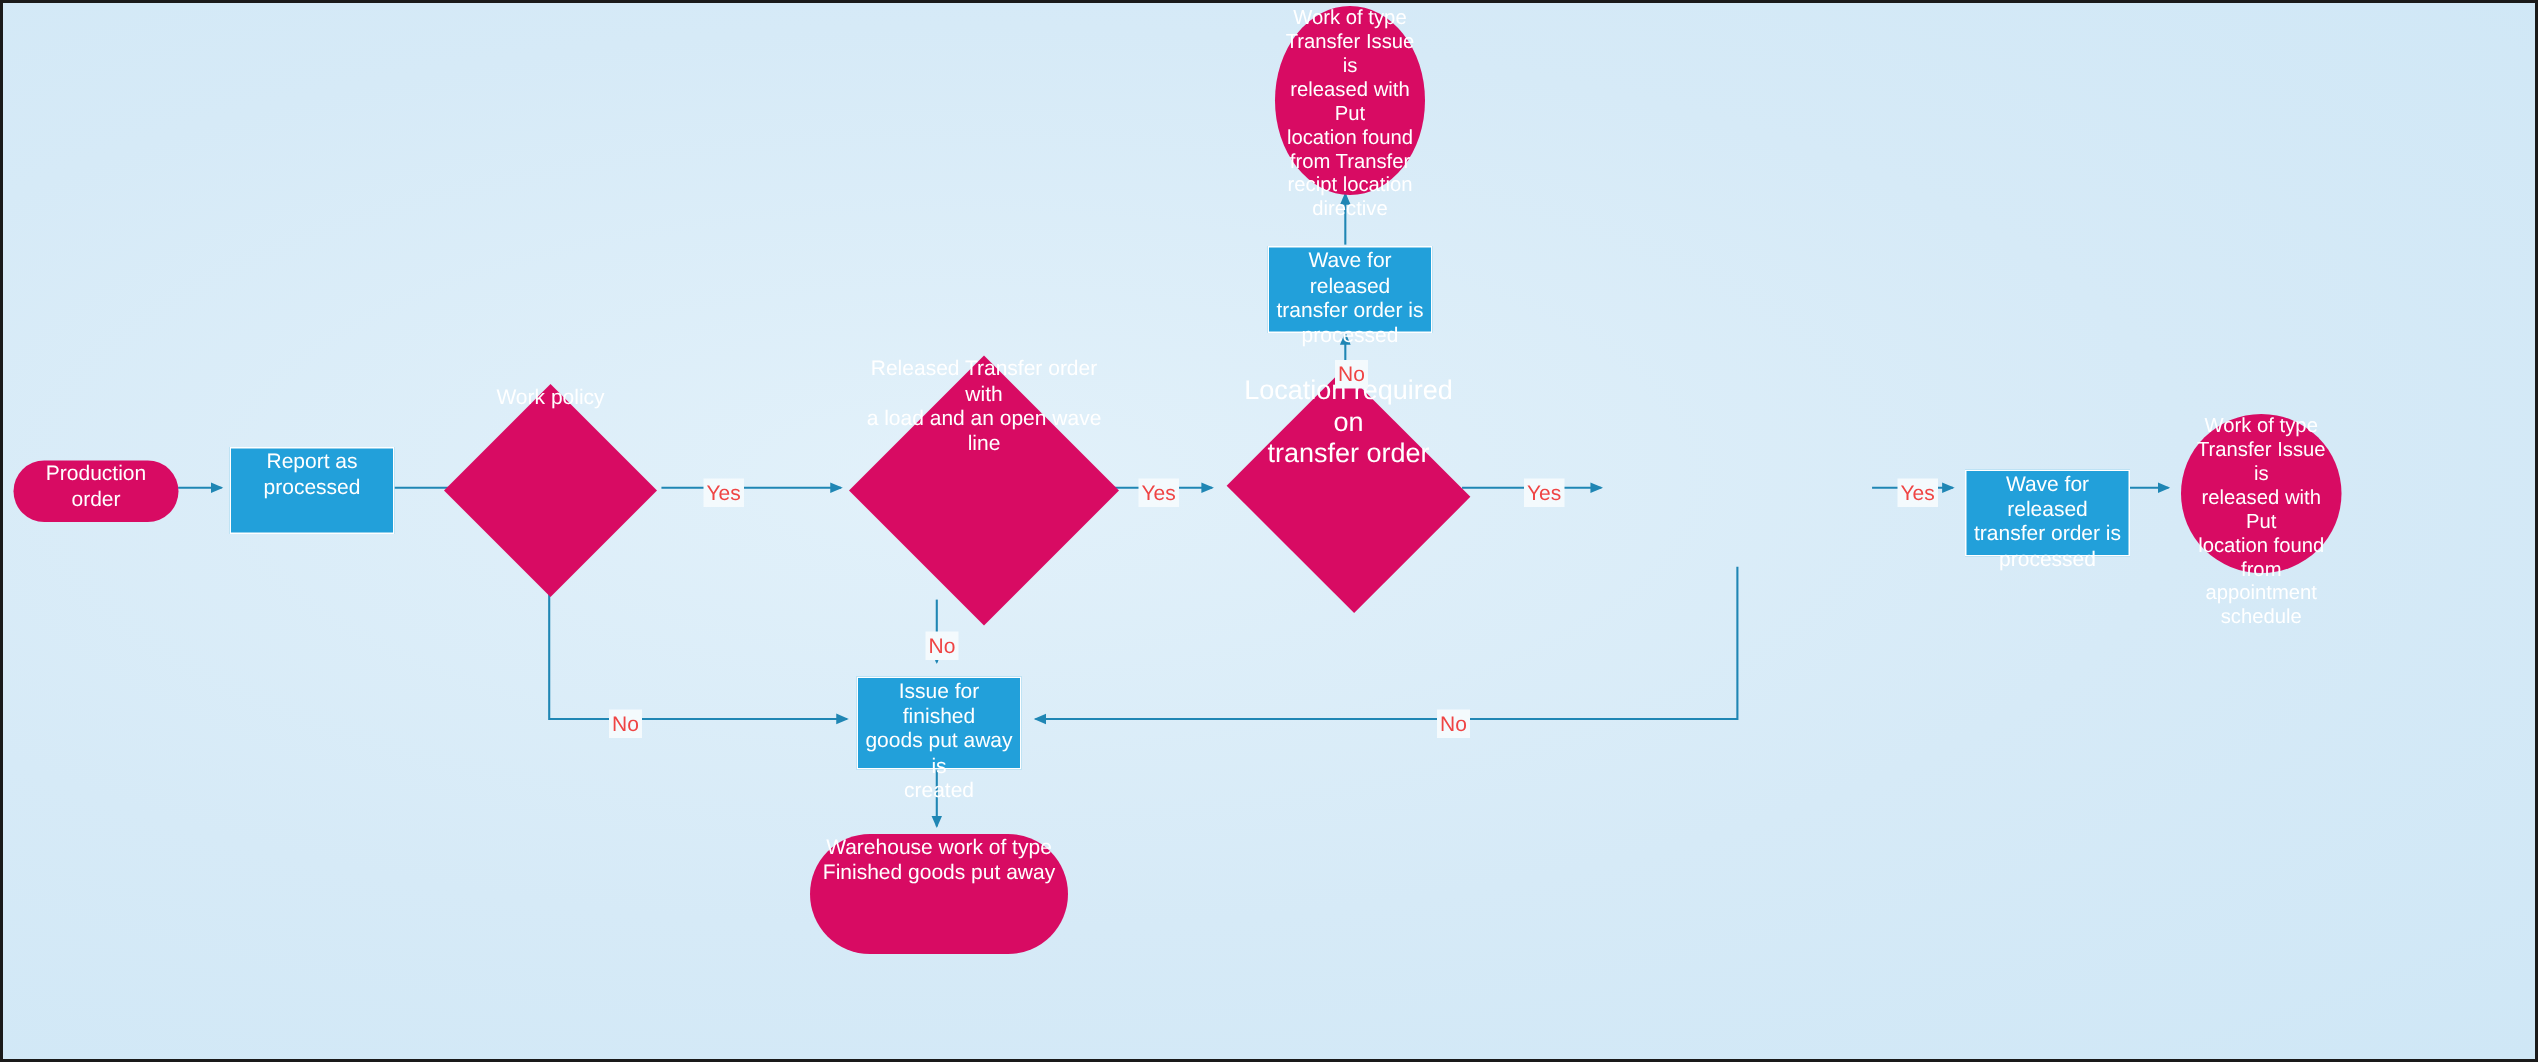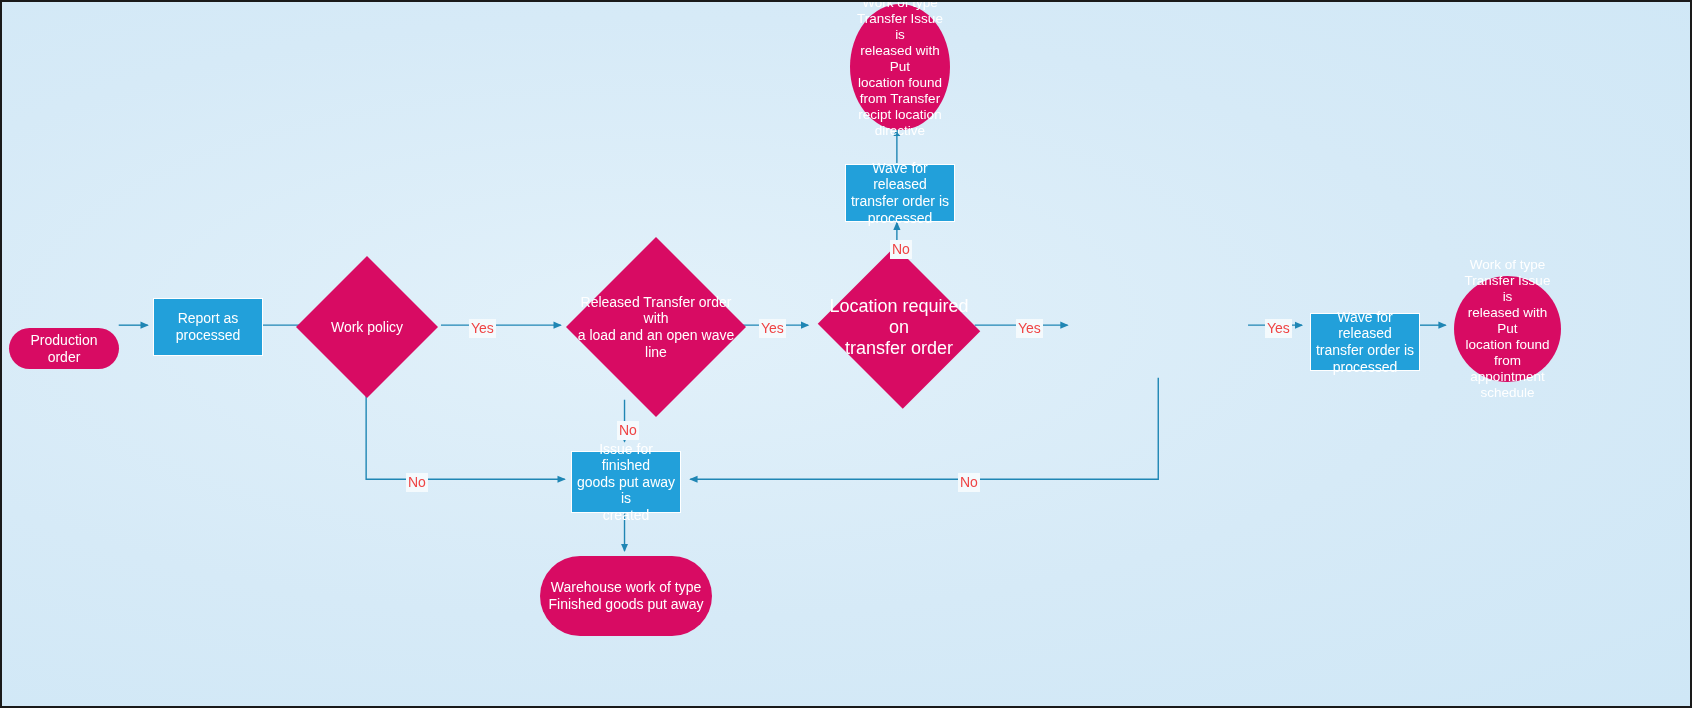--- a/index.html
+++ b/index.html
@@ -24,21 +24,21 @@
     left: 0;
     top: 0;
     width: 100%;
     height: 100%;
     pointer-events: none;
   }
   .node {
     position: absolute;
     box-sizing: border-box;
     display: flex;
-    align-items: center;
+    align-items: flex-start;
     justify-content: center;
     text-align: center;
     color: #ffffff;
     line-height: 1.18;
     z-index: 2;
   }
   .node .txt {
     display: block;
     width: 100%;
     padding: 0 4px;
@@ -118,21 +118,21 @@
       <path d="M1249,325 L1303,325" marker-end="url(#arrow)"></path>
 
       <path d="M1159,378 L1159,480 L690,480" marker-end="url(#arrow)"></path>
 
       <path d="M1418,325 L1447,325" marker-end="url(#arrow)"></path>
 
       <path d="M624,512 L624,552" marker-end="url(#arrow)"></path>
     </g>
   </svg>
 
-  <div class="node oval stadium" style="left:7px; top:305px; width:110px; height:41px; font-size:14px;margin-top:21px;">
+  <div class="node oval stadium" style="left:7px; top:305px; width:110px; height:41px; font-size:14px;">
     <span class="txt">Production order</span>
   </div>
 
   <div class="node box" style="left:151px; top:296px; width:110px; height:58px; font-size:14px;">
     <span class="txt">Report as processed</span>
   </div>
 
   <div class="node diamond" style="left:294px; top:254px; width:142px; height:142px; font-size:14px;">
     <span class="dshape"></span>
     <span class="txt">Work policy</span>

